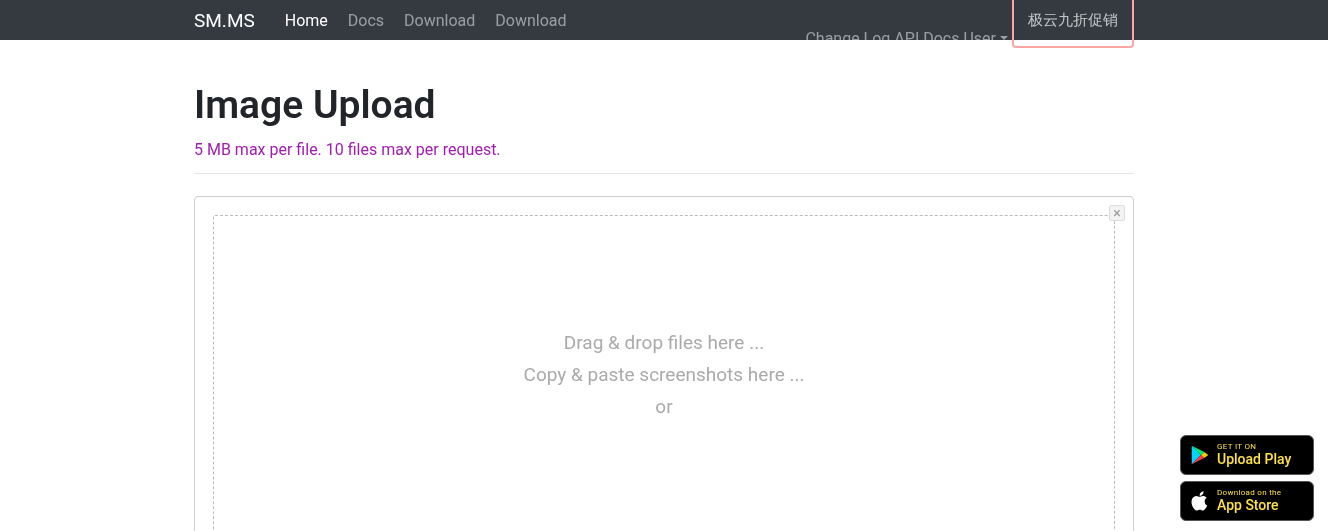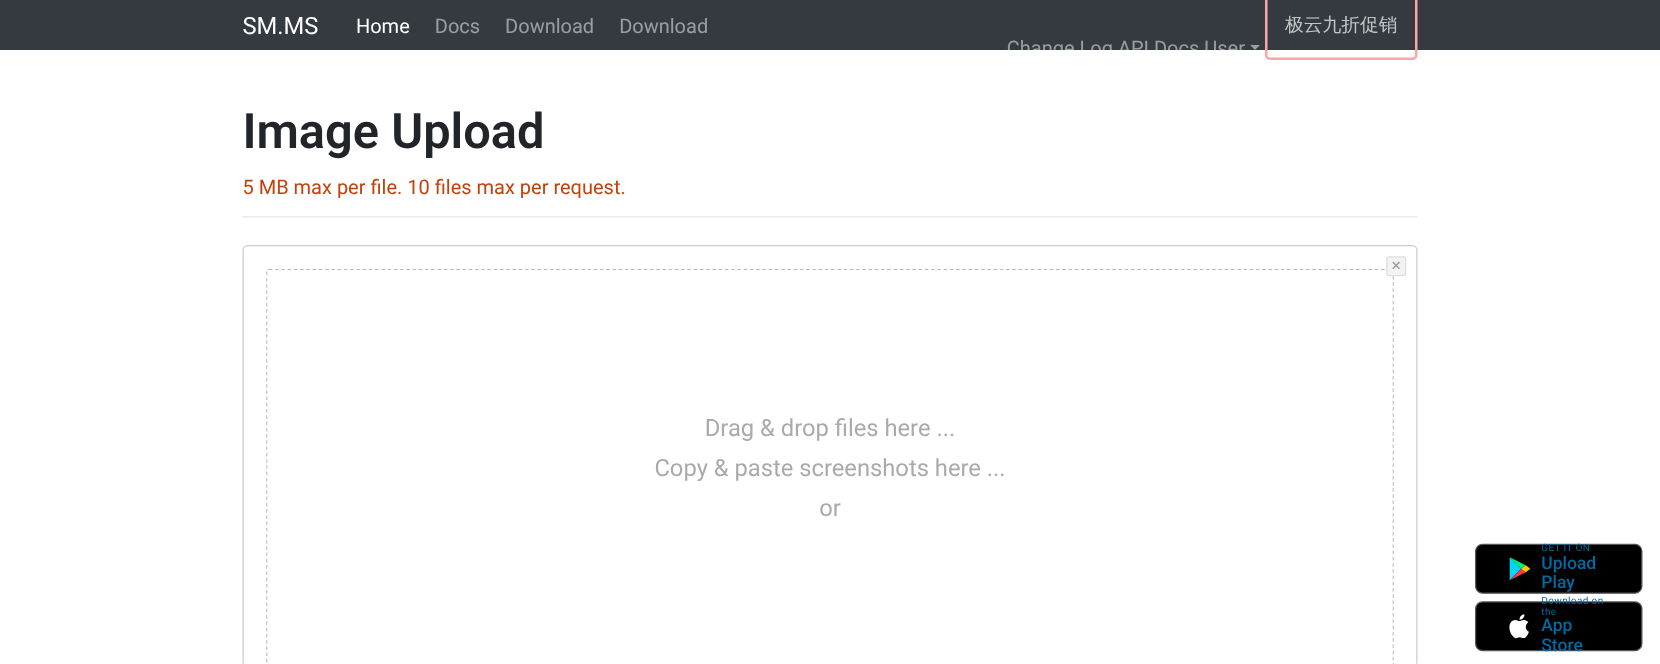--- a/index.html
+++ b/index.html
@@ -89,21 +89,21 @@
       padding: 42px 0 0 0;
     }
     h1 {
       font-size: 39px;
       font-weight: 600;
       color: #212529;
       margin-bottom: 12px;
     }
     .subtitle {
       font-size: 16px;
-      color: #c2410c;
+      color: #a21caf;
       margin-bottom: 14px;
     }
     hr {
       border: none;
       border-top: 1px solid rgba(0,0,0,0.1);
       margin-bottom: 22px;
     }
     .upload-panel {
       position: relative;
       border: 1px solid #ccc;
@@ -145,27 +145,27 @@
     .store-badges {
       position: fixed;
       bottom: 10px;
       right: 14px;
       display: flex;
       flex-direction: column;
       gap: 6px;
     }
     .store-badge {
       background: #000;
-      color: #0369a1;
+      color: #fde047;
       width: 134px;
       height: 40px;
       border-radius: 6px;
       display: flex;
       align-items: center;
-      padding: 0 24px;
+      padding: 0 8px;
       cursor: pointer;
       border: 1px solid #555;
     }
     .store-badge .badge-icon {
       width: 22px;
       height: 22px;
       margin-right: 6px;
       flex-shrink: 0;
     }
     .store-badge .badge-text {

